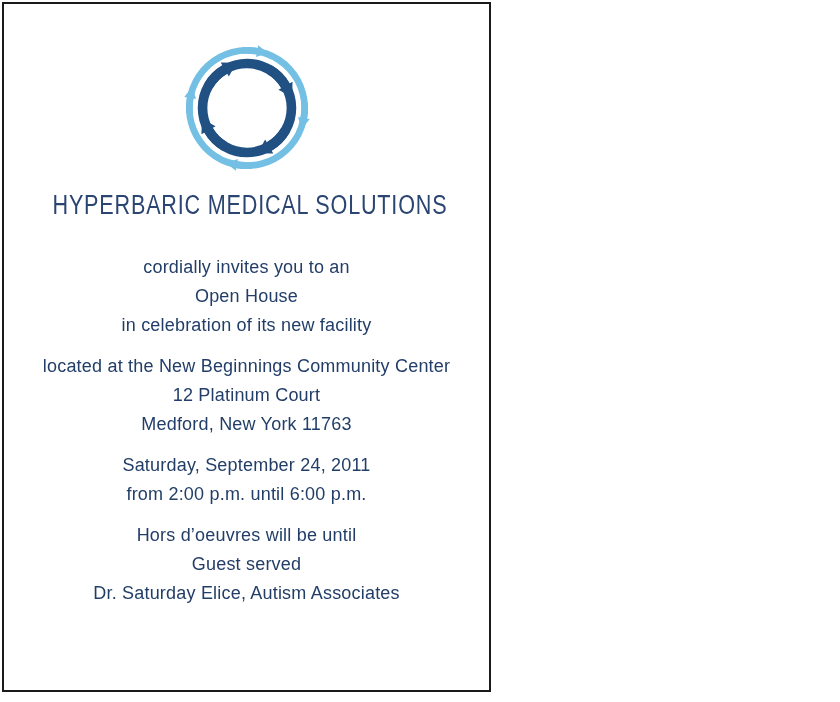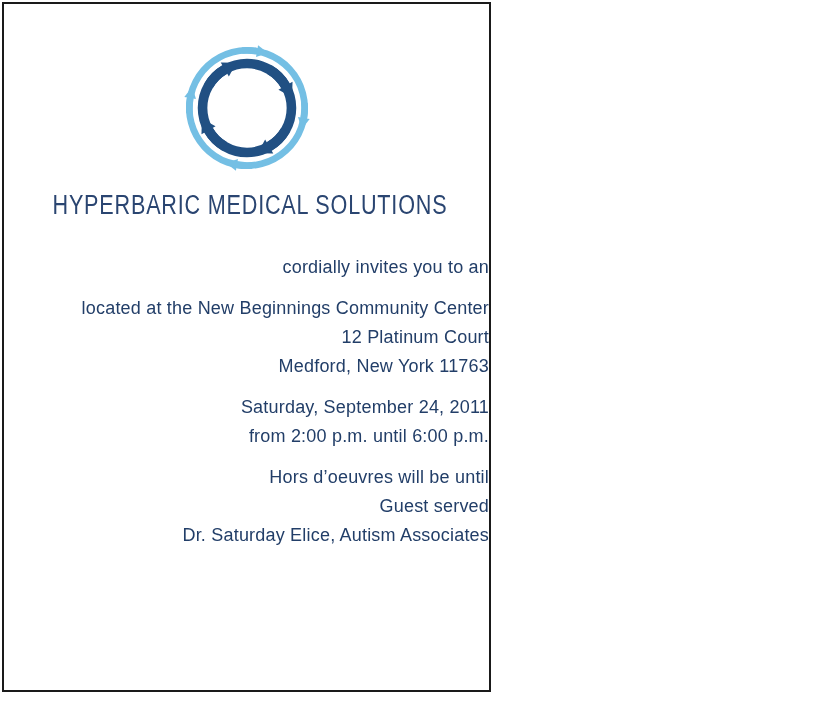--- a/index.html
+++ b/index.html
@@ -22,21 +22,21 @@
   }
 
   .card {
     position: absolute;
     left: 2px;
     top: 2px;
     width: 489px;
     height: 690px;
     background: #ffffff;
     border: 2px solid var(--card_border);
-    text-align: right;
+    text-align: center;
     overflow: hidden;
   }
 
   .logo-wrap {
     margin-top: 30px;
     height: 148px;
     display: flex;
     justify-content: center;
     align-items: center;
   }
@@ -124,20 +124,22 @@
             <polygon points="142.5,75.5 161.5,64.5 161,85.6"></polygon>
           </g>
         </g>
       </svg>
     </div>
 
     <h1 class="company-title">HYPERBARIC MEDICAL SOLUTIONS</h1>
 
     <div class="text-block first">
       <div class="invite-line">cordially invites you to an</div>
+      <div class="invite-line">Open House</div>
+      <div class="invite-line">in celebration of its new facility</div>
     </div>
 
     <div class="text-block">
       <div class="invite-line">located at the New Beginnings Community Center</div>
       <div class="invite-line">12 Platinum Court</div>
       <div class="invite-line">Medford, New York 11763</div>
     </div>
 
     <div class="text-block">
       <div class="invite-line">Saturday, September 24, 2011</div>

